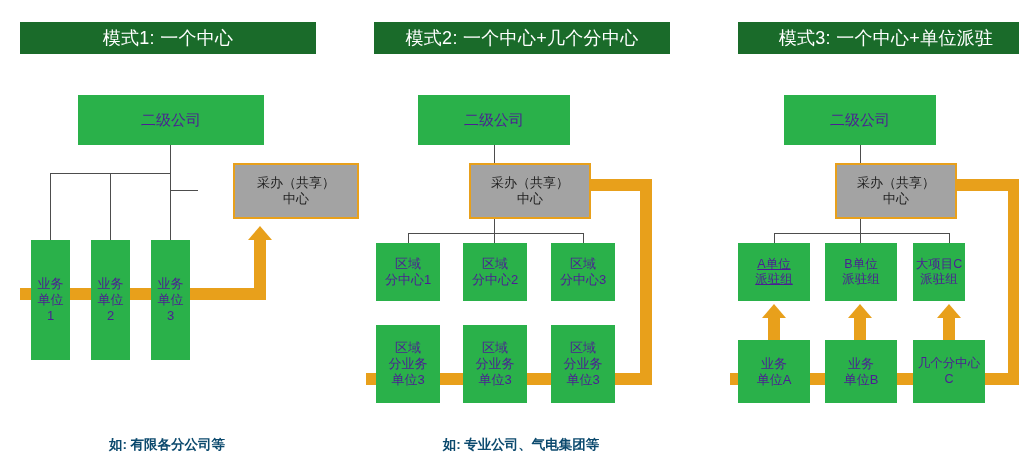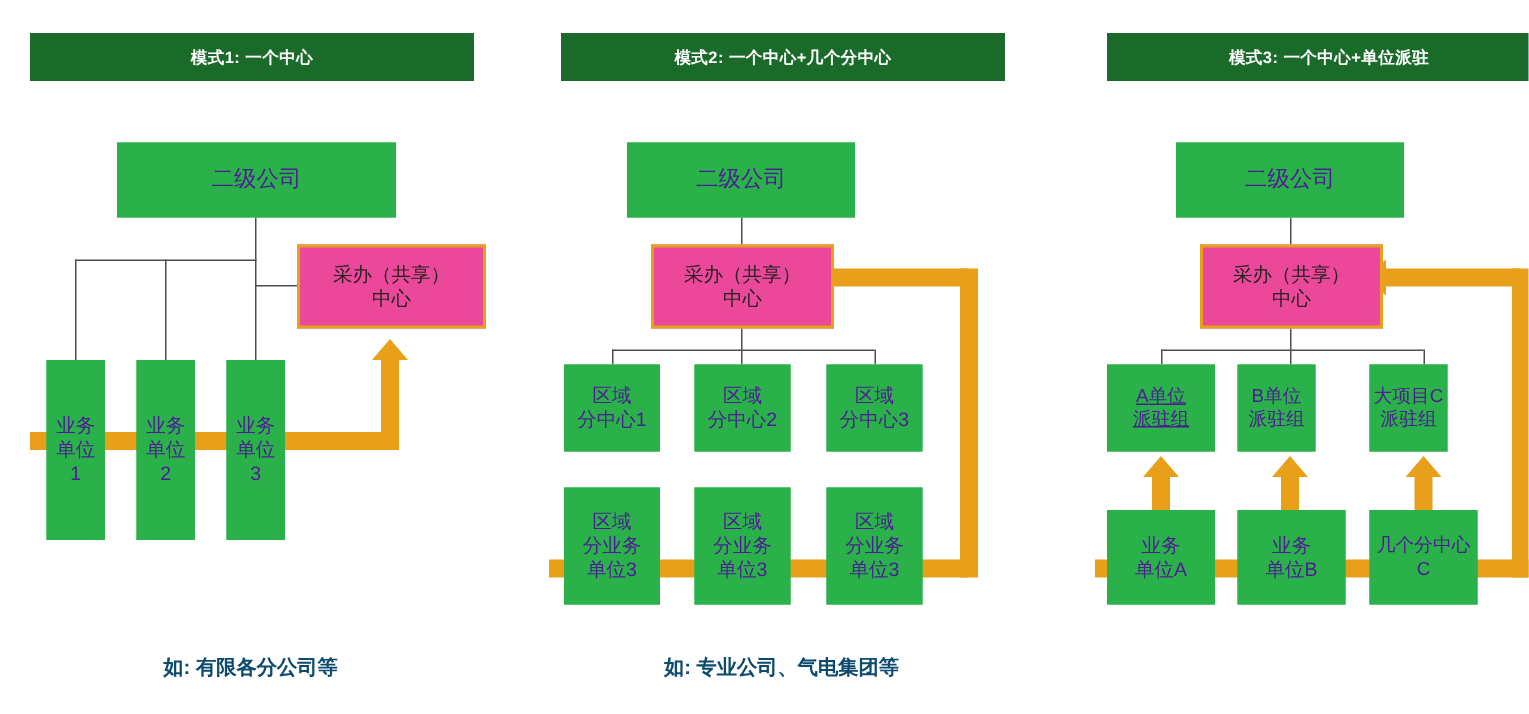--- a/index.html
+++ b/index.html
@@ -25,22 +25,22 @@
   #panel-3 { left: 720px; }
 
   .panel-title {
     position: absolute;
     top: 22px;
     left: 18px;
     width: 296px;
     height: 32px;
     background: #1a6b2a;
     color: #ffffff;
-    font-size: 11px;
-    font-weight: bold;
+    font-size: 18px;
+    font-weight: normal;
     display: flex;
     align-items: center;
     justify-content: center;
     letter-spacing: 0.3px;
   }
   .caption {
     position: absolute;
     bottom: 22px;
     left: 0;
     width: 330px;
@@ -61,23 +61,24 @@
     font-size: 13px;
     white-space: pre-line;
     z-index: 3;
   }
   .green {
     background: #2ab14a;
     color: #4c1d95;
     border: 1px solid #2ab14a;
   }
   .white-orange {
-    background: #ec4899;
+    background: #a3a3a3;
     color: #222222;
     border: 2px solid #e8a01b;
+    margin-left: 35px;
   }
 
   .vline, .hline {
     position: absolute;
     background: #4d4d4d;
     z-index: 1;
   }
   .vline { width: 1px; }
   .hline { height: 1px; }
 
@@ -200,21 +201,21 @@
   <div class="oarrow-up" style="left:128px; top:304px;"></div>
   <div class="obar" style="left:223px; top:318px; width:12px; height:22px;"></div>
   <div class="oarrow-up" style="left:217px; top:304px;"></div>
 
   <div class="box green" style="left:64px; top:95px; width:152px; height:50px; font-size:15px;">二级公司</div>
   <div class="box white-orange" style="left:80px; top:163px; width:122px; height:56px;">采办（共享）
 中心</div>
 
   <div class="box green" style="left:18px; top:243px; width:72px; height:58px; font-size:12.5px;text-decoration:underline;">A单位
 派驻组</div>
-  <div class="box green" style="left:105px; top:243px; width:52px; height:58px; font-size:12.5px;">B单位
+  <div class="box green" style="left:105px; top:243px; width:72px; height:58px; font-size:12.5px;">B单位
 派驻组</div>
   <div class="box green" style="left:193px; top:243px; width:52px; height:58px; font-size:12.5px;">大项目C
 派驻组</div>
 
   <div class="box green" style="left:18px; top:340px; width:72px; height:63px;">业务
 单位A</div>
   <div class="box green" style="left:105px; top:340px; width:72px; height:63px;">业务
 单位B</div>
   <div class="box green" style="left:193px; top:340px; width:72px; height:63px; font-size:12.5px;">几个分中心
 C</div>

